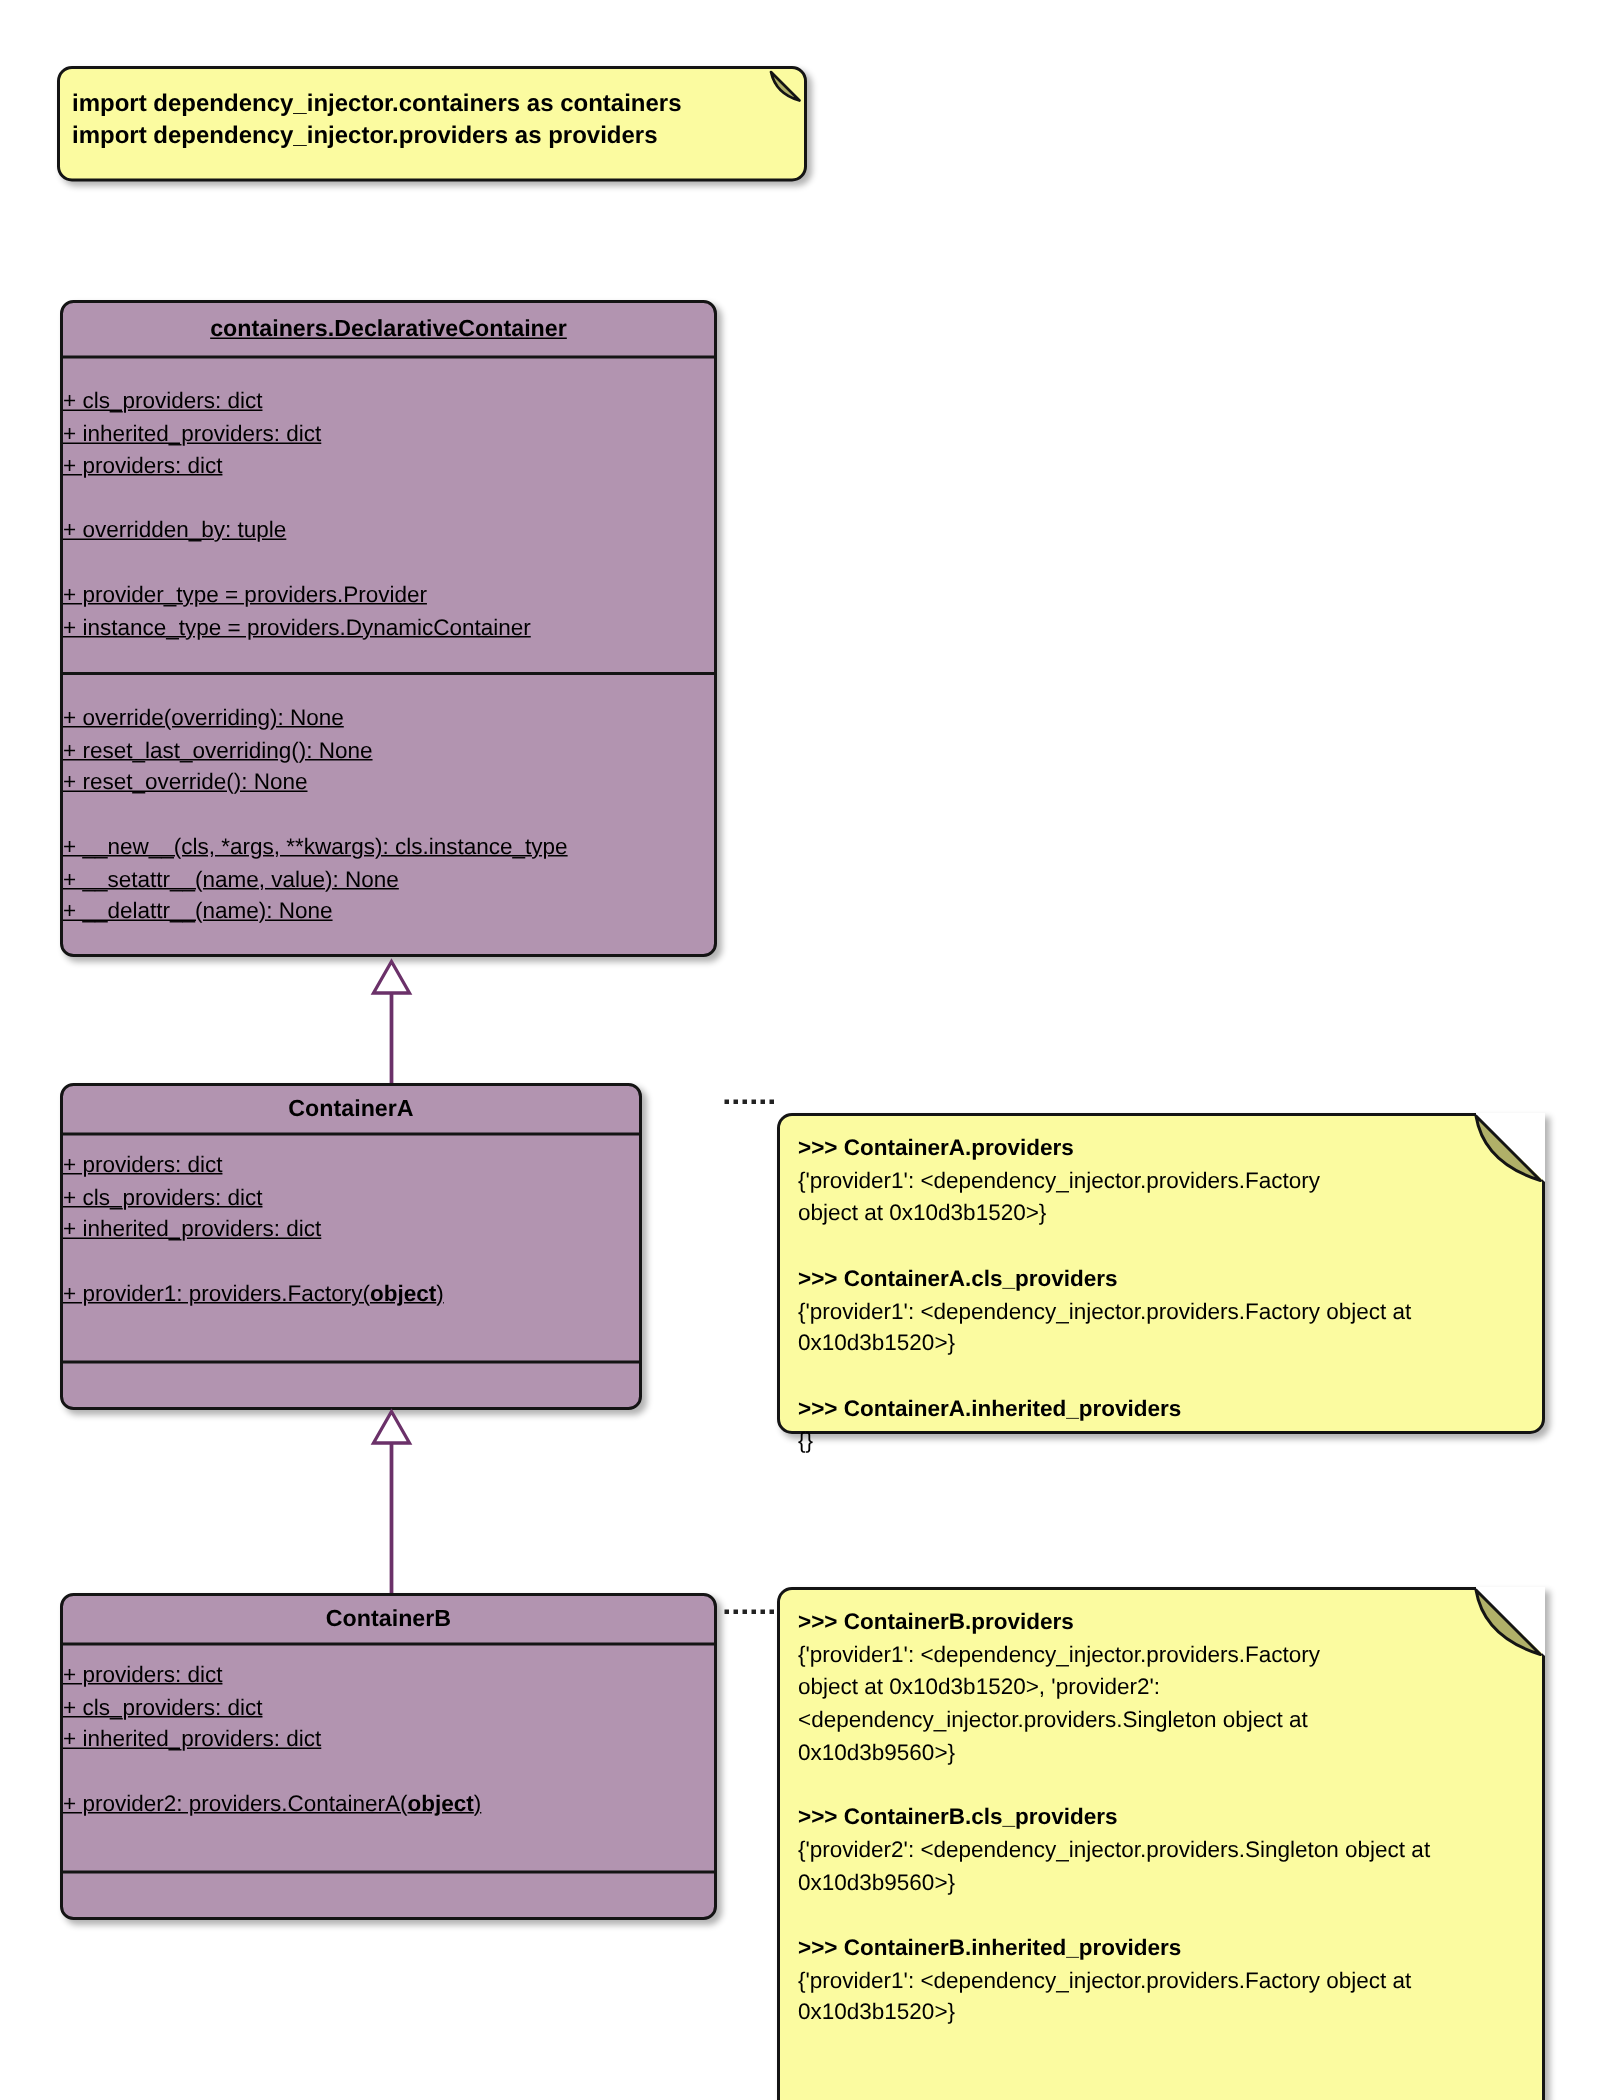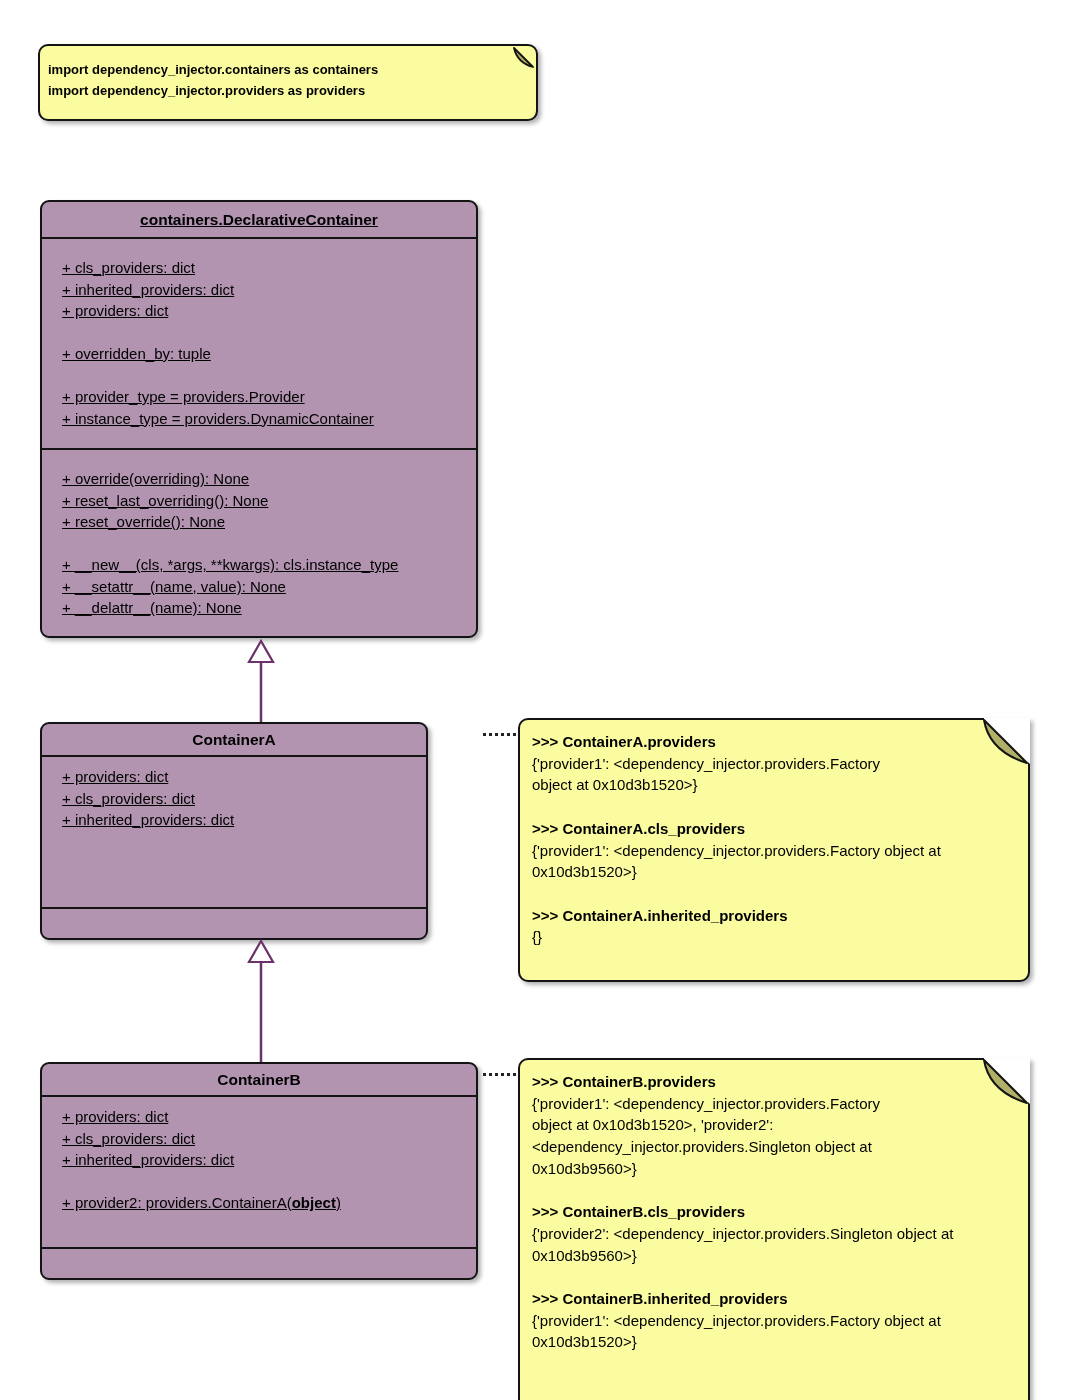--- a/index.html
+++ b/index.html
@@ -15,30 +15,30 @@
     box-sizing:border-box;
   }
   .note.cut { border-top-right-radius:0; }
   .note-body { position:relative; padding:11px 12px 0 12px; font-size:15px; line-height:21.7px; }
   .note-row { white-space:nowrap; }
   .note-row.hdr { font-weight:bold; }
   .note-row.spacer { height:21.7px; }
   .fold-svg { position:absolute; top:-2px; right:-2px; pointer-events:none; }
   .mini-fold-svg { position:absolute; top:1px; right:1px; pointer-events:none; }
 
-  .import-note-body { padding:13px 10px 0 8px; font-size:13px; font-weight:bold; line-height:21px; }
+  .import-note-body { padding:13px 10px 0 8px; font-size:16px; font-weight:bold; line-height:21px; }
 
   
   .uml-class {
     position:absolute; background:#B294B0; border:2px solid #141414;
     border-radius:9px; box-shadow:3px 3px 4px rgba(0,0,0,0.30);
     box-sizing:border-box; font-size:15px;
   }
   .cls-title { font-weight:bold; text-align:center; box-sizing:border-box; }
-  .cls-sect { box-sizing:border-box; border-top:2px solid #141414; padding:0 20px; }
+  .cls-sect { box-sizing:border-box; border-top:2px solid #141414; padding:0 0; }
   .row { line-height:21.5px; white-space:nowrap; }
   .u { text-decoration:underline; }
   .row.spacer { height:21.5px; }
 
   
   .inherit-arrow { position:absolute; overflow:visible; }
   .dots { position:absolute; border-top:3px dotted #222222; height:0; }
 </style>
 </head>
 <body>
@@ -83,27 +83,28 @@
     <polygon points="15,2 3,23 27,23" fill="#ffffff" stroke="#6B3169" stroke-width="2.2" stroke-linejoin="miter"></polygon>
   </svg>
 
   <div class="uml-class" style="left:40px;top:722px;width:388px;height:218px;">
     <div class="cls-title" style="height:31px;padding-top:7px;font-size:15.5px;">ContainerA</div>
     <div class="cls-sect" style="height:152px;padding-top:9px;">
       <div class="row u">+ providers: dict</div>
       <div class="row u">+ cls_providers: dict</div>
       <div class="row u">+ inherited_providers: dict</div>
       <div class="row spacer"></div>
+      <div class="row u"><span>+ provider1: providers.Factory(</span><b>object</b><span>)</span></div>
     </div>
     <div class="cls-sect" style="height:31px;"></div>
   </div>
 
   <div class="dots" style="left:483px;top:733px;width:33px;"></div>
 
-  <div class="note cut" style="left:518px;top:718px;width:512px;height:264px;">
+  <div class="note cut" style="left:518px;top:742px;width:512px;height:214px;">
     <svg class="fold-svg" width="48" height="46" viewBox="0 0 48 46">
       <polygon points="2,0 48,0 48,46 2,2" fill="#ffffff"></polygon>
       <path d="M2,2 C5,20 16,36 45,45 L2,2 Z" fill="#B0B068" stroke="#141414" stroke-width="2" stroke-linejoin="round"></path>
     </svg>
     <div class="note-body">
       <div class="note-row hdr">&gt;&gt;&gt; ContainerA.providers</div>
       <div class="note-row">{'provider1': &lt;dependency_injector.providers.Factory</div>
       <div class="note-row">object at 0x10d3b1520&gt;}</div>
       <div class="note-row spacer"></div>
       <div class="note-row hdr">&gt;&gt;&gt; ContainerA.cls_providers</div>

